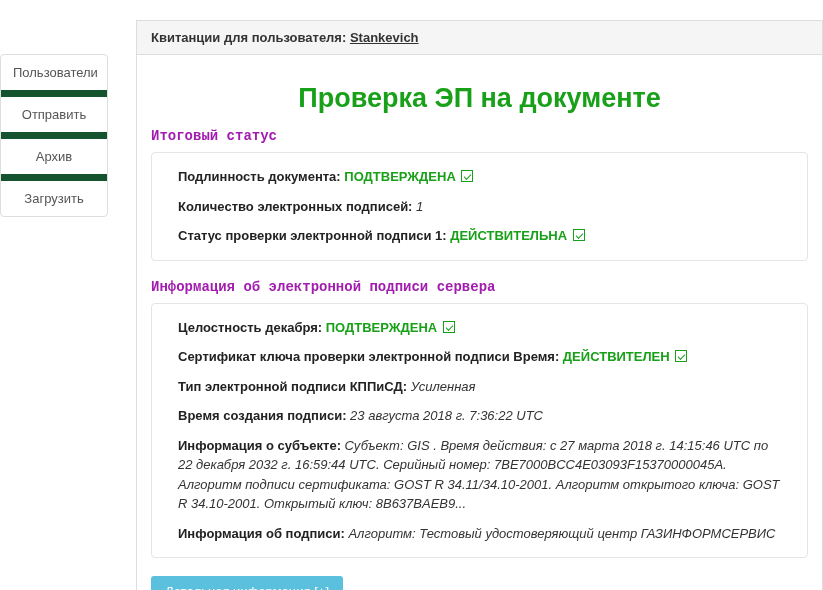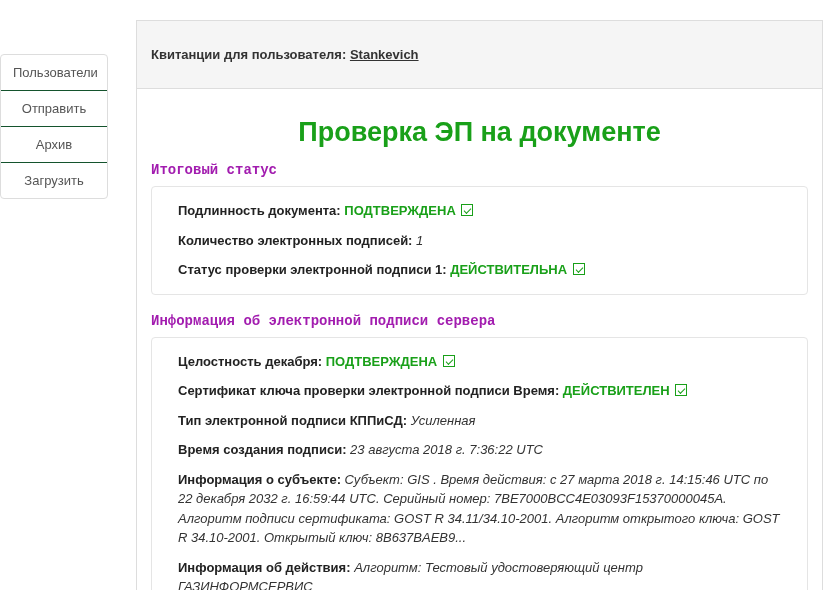--- a/index.html
+++ b/index.html
@@ -1,23 +1,23 @@
 <!DOCTYPE html>
 <html><head>
 <meta charset="utf-8">
 <style>
 * { box-sizing: border-box; margin: 0; padding: 0; }
 body { font-family: 'Segoe UI', Tahoma, Arial, sans-serif; font-size: 13px; color: #333; background: #fff; }
 .page { display: flex; width: 823px; min-height: 590px; padding-top: 20px; }
 .sidebar { width: 108px; flex-shrink: 0; }
 .nav { border: 1px solid #ddd; border-radius: 4px; margin-top: 34px; }
-.nav-item { padding: 10px 12px; text-align: center; border-bottom: 1px solid #14532d; cursor: pointer; color: #555; font-size: 13px; }
+.nav-item { padding: 10px 12px; text-align: center; border-bottom: 7px solid #14532d; cursor: pointer; color: #555; font-size: 13px; }
 .nav-item:last-child { border-bottom: none; }
 .main { flex: 1; margin-left: 28px; border-left: 1px solid #ddd; border-right: 1px solid #ddd; border-bottom: 1px solid #ddd; }
-.header-bar { background: #f5f5f5; border-top: 1px solid #ddd; border-bottom: 1px solid #ddd; padding: 26px 14px; font-size: 13px; }
+.header-bar { background: #f5f5f5; border-top: 1px solid #ddd; border-bottom: 1px solid #ddd; padding: 9px 14px; font-size: 13px; }
 .header-bar .user-link { text-decoration: underline; font-weight: bold; color: #333; cursor: pointer; }
 .header-bar .prefix { font-weight: bold; }
 .content { padding: 10px 14px 18px 14px; }
 h1 { color: #19a019; font-size: 27px; font-weight: bold; text-align: center; margin: 18px 0 14px 0; }
 h3 { font-size: 14px; font-weight: bold; margin: 10px 0 8px 0; color: #a21caf; font-family: Liberation Mono, monospace; }
 .panel { border: 1px solid #e5e5e5; border-radius: 4px; padding: 14px 26px; margin-bottom: 18px; background: #fff; }
 .row { margin-bottom: 10px; font-size: 13px; line-height: 1.5; }
 .row:last-child { margin-bottom: 0; }
 .row .label { font-weight: bold; color: #222; }
 .row .value { font-style: italic; color: #333; }
@@ -93,21 +93,21 @@
           <span class="label">Время создания подписи:</span>
           <span> </span>
           <span class="value">23 августа 2018 г. 7:36:22 UTC</span>
         </div>
         <div class="row">
           <span class="label">Информация о субъекте:</span>
           <span> </span>
           <span class="value">Субъект: GIS . Время действия: с 27 марта 2018 г. 14:15:46 UTC по 22 декабря 2032 г. 16:59:44 UTC. Серийный номер: 7BE7000BCC4E03093F15370000045A. Алгоритм подписи сертификата: GOST R 34.11/34.10-2001. Алгоритм открытого ключа: GOST R 34.10-2001. Открытый ключ: 8B637BAEB9...</span>
         </div>
         <div class="row">
-          <span class="label">Информация об действия:</span>
+          <span class="label">Информация об подписи:</span>
           <span> </span>
           <span class="value">Алгоритм: Тестовый удостоверяющий центр ГАЗИНФОРМСЕРВИС</span>
         </div>
       </div>
 
       <button class="btn">Детальная информация [+]</button>
     </div>
   </div>
 </div>
 

